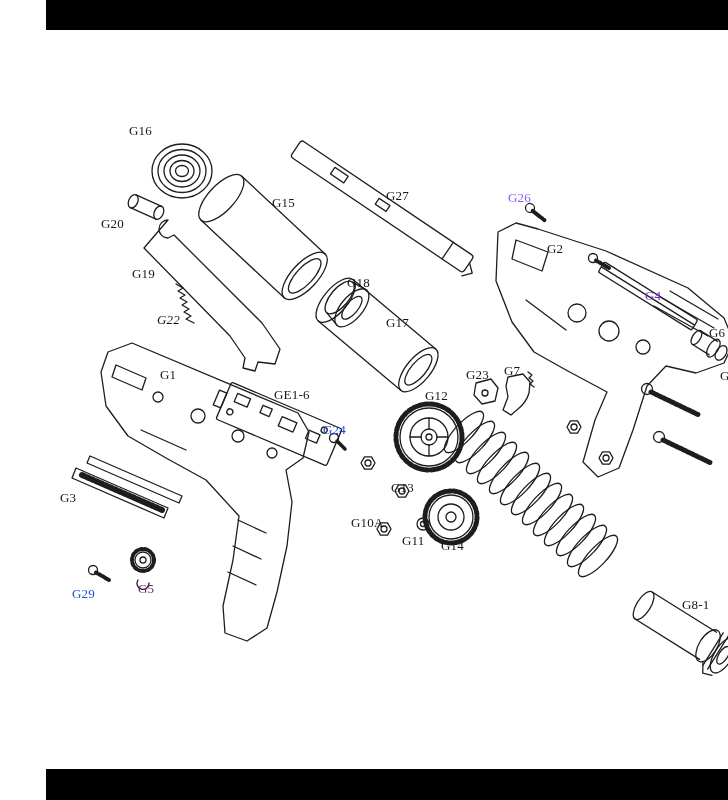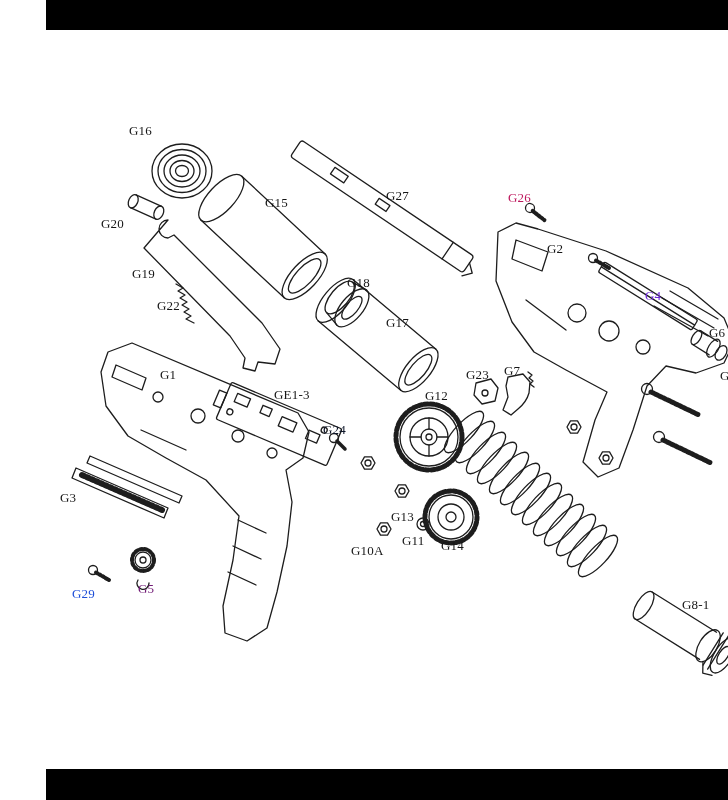--- a/index.html
+++ b/index.html
@@ -248,40 +248,40 @@
         <path d="M30 16 l6 10 l9 -3"></path>
       </g>
 
     </g>
   </svg>
 
   <div class="labels-layer">
       <span class="part-label" style="left: 83px; top: 123px; color: rgb(22, 22, 22);">G16</span>
       <span class="part-label" style="left: 55px; top: 216px; color: rgb(22, 22, 22);">G20</span>
       <span class="part-label" style="left: 86px; top: 266px; color: rgb(22, 22, 22);">G19</span>
-      <span class="part-label" style="left: 111px; top: 298px; color: rgb(22, 22, 22);">G22</span>
-      <span class="part-label" style="left: 219px; top: 195px; color: rgb(22, 22, 22);">G15</span>
+      <span class="part-label" style="left: 111px; top: 312px; color: rgb(22, 22, 22); font-style: italic;">G22</span>
+      <span class="part-label" style="left: 226px; top: 195px; color: rgb(22, 22, 22);">G15</span>
       <span class="part-label" style="left: 340px; top: 188px; color: rgb(22, 22, 22);">G27</span>
       <span class="part-label" style="left: 301px; top: 275px; color: rgb(22, 22, 22);">G18</span>
       <span class="part-label" style="left: 340px; top: 315px; color: rgb(22, 22, 22);">G17</span>
-      <span class="part-label" style="left: 462px; top: 190px; color: #be185d;">G26</span>
+      <span class="part-label" style="left: 462px; top: 190px; color: #8b5cf6;">G26</span>
       <span class="part-label" style="left: 501px; top: 241px; color: rgb(22, 22, 22);">G2</span>
       <span class="part-label" style="left: 599px; top: 288px; color: #6d28d9;">G4</span>
       <span class="part-label" style="left: 663px; top: 325px; color: rgb(22, 22, 22);">G6</span>
       <span class="part-label" style="left: 674px; top: 368px; color: rgb(22, 22, 22);">G25</span>
       <span class="part-label" style="left: 114px; top: 367px; color: rgb(22, 22, 22);">G1</span>
-      <span class="part-label" style="left: 228px; top: 387px; color: rgb(22, 22, 22);">GE1-3</span>
-      <span class="part-label" style="left: 277px; top: 422px; color: #0f172a;">G24</span>
+      <span class="part-label" style="left: 228px; top: 387px; color: rgb(22, 22, 22);">GE1-6</span>
+      <span class="part-label" style="left: 277px; top: 422px; color: #1d4ed8;">G24</span>
       <span class="part-label" style="left: 379px; top: 388px; color: rgb(22, 22, 22);">G12</span>
       <span class="part-label" style="left: 420px; top: 367px; color: rgb(22, 22, 22);">G23</span>
       <span class="part-label" style="left: 458px; top: 363px; color: rgb(22, 22, 22);">G7</span>
       <span class="part-label" style="left: 14px; top: 490px; color: rgb(22, 22, 22);">G3</span>
-      <span class="part-label" style="left: 345px; top: 509px; color: rgb(22, 22, 22);">G13</span>
+      <span class="part-label" style="left: 345px; top: 480px; color: rgb(22, 22, 22);">G13</span>
       <span class="part-label" style="left: 356px; top: 533px; color: rgb(22, 22, 22);">G11</span>
       <span class="part-label" style="left: 395px; top: 538px; color: rgb(22, 22, 22);">G14</span>
-      <span class="part-label" style="left: 305px; top: 543px; color: rgb(22, 22, 22); font-family: Liberation Serif, serif;">G10A</span>
+      <span class="part-label" style="left: 305px; top: 515px; color: rgb(22, 22, 22); font-family: Liberation Serif, serif;">G10A</span>
       <span class="part-label" style="left: 92px; top: 581px; color: #701a75;">G5</span>
       <span class="part-label" style="left: 26px; top: 586px; color: #1d4ed8;">G29</span>
       <span class="part-label" style="left: 636px; top: 597px; color: rgb(22, 22, 22);">G8-1</span>
     </div>
 
   <div class="bottom-bar"></div>
 </div>
 
 </body></html>

